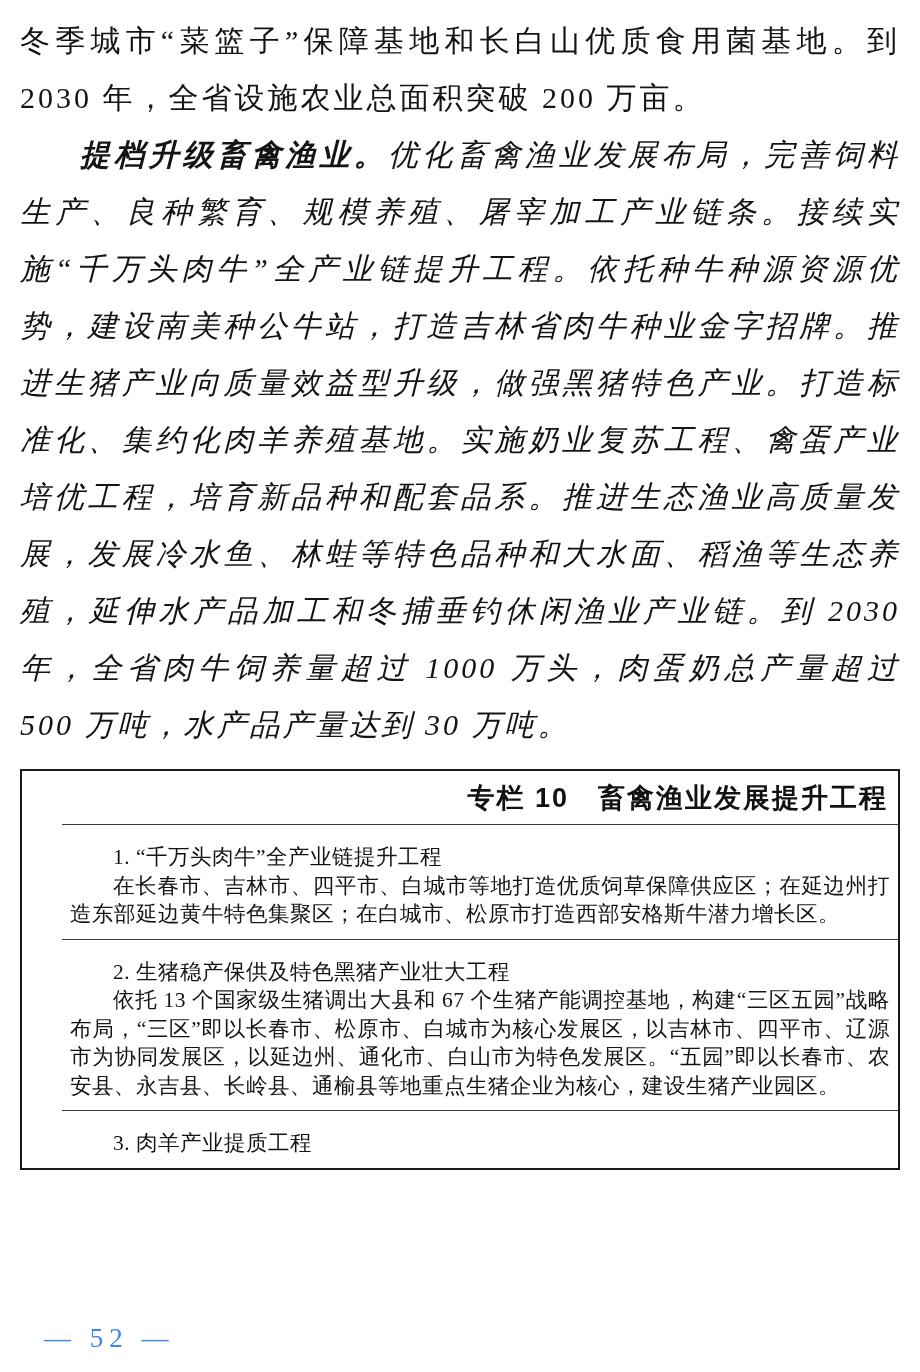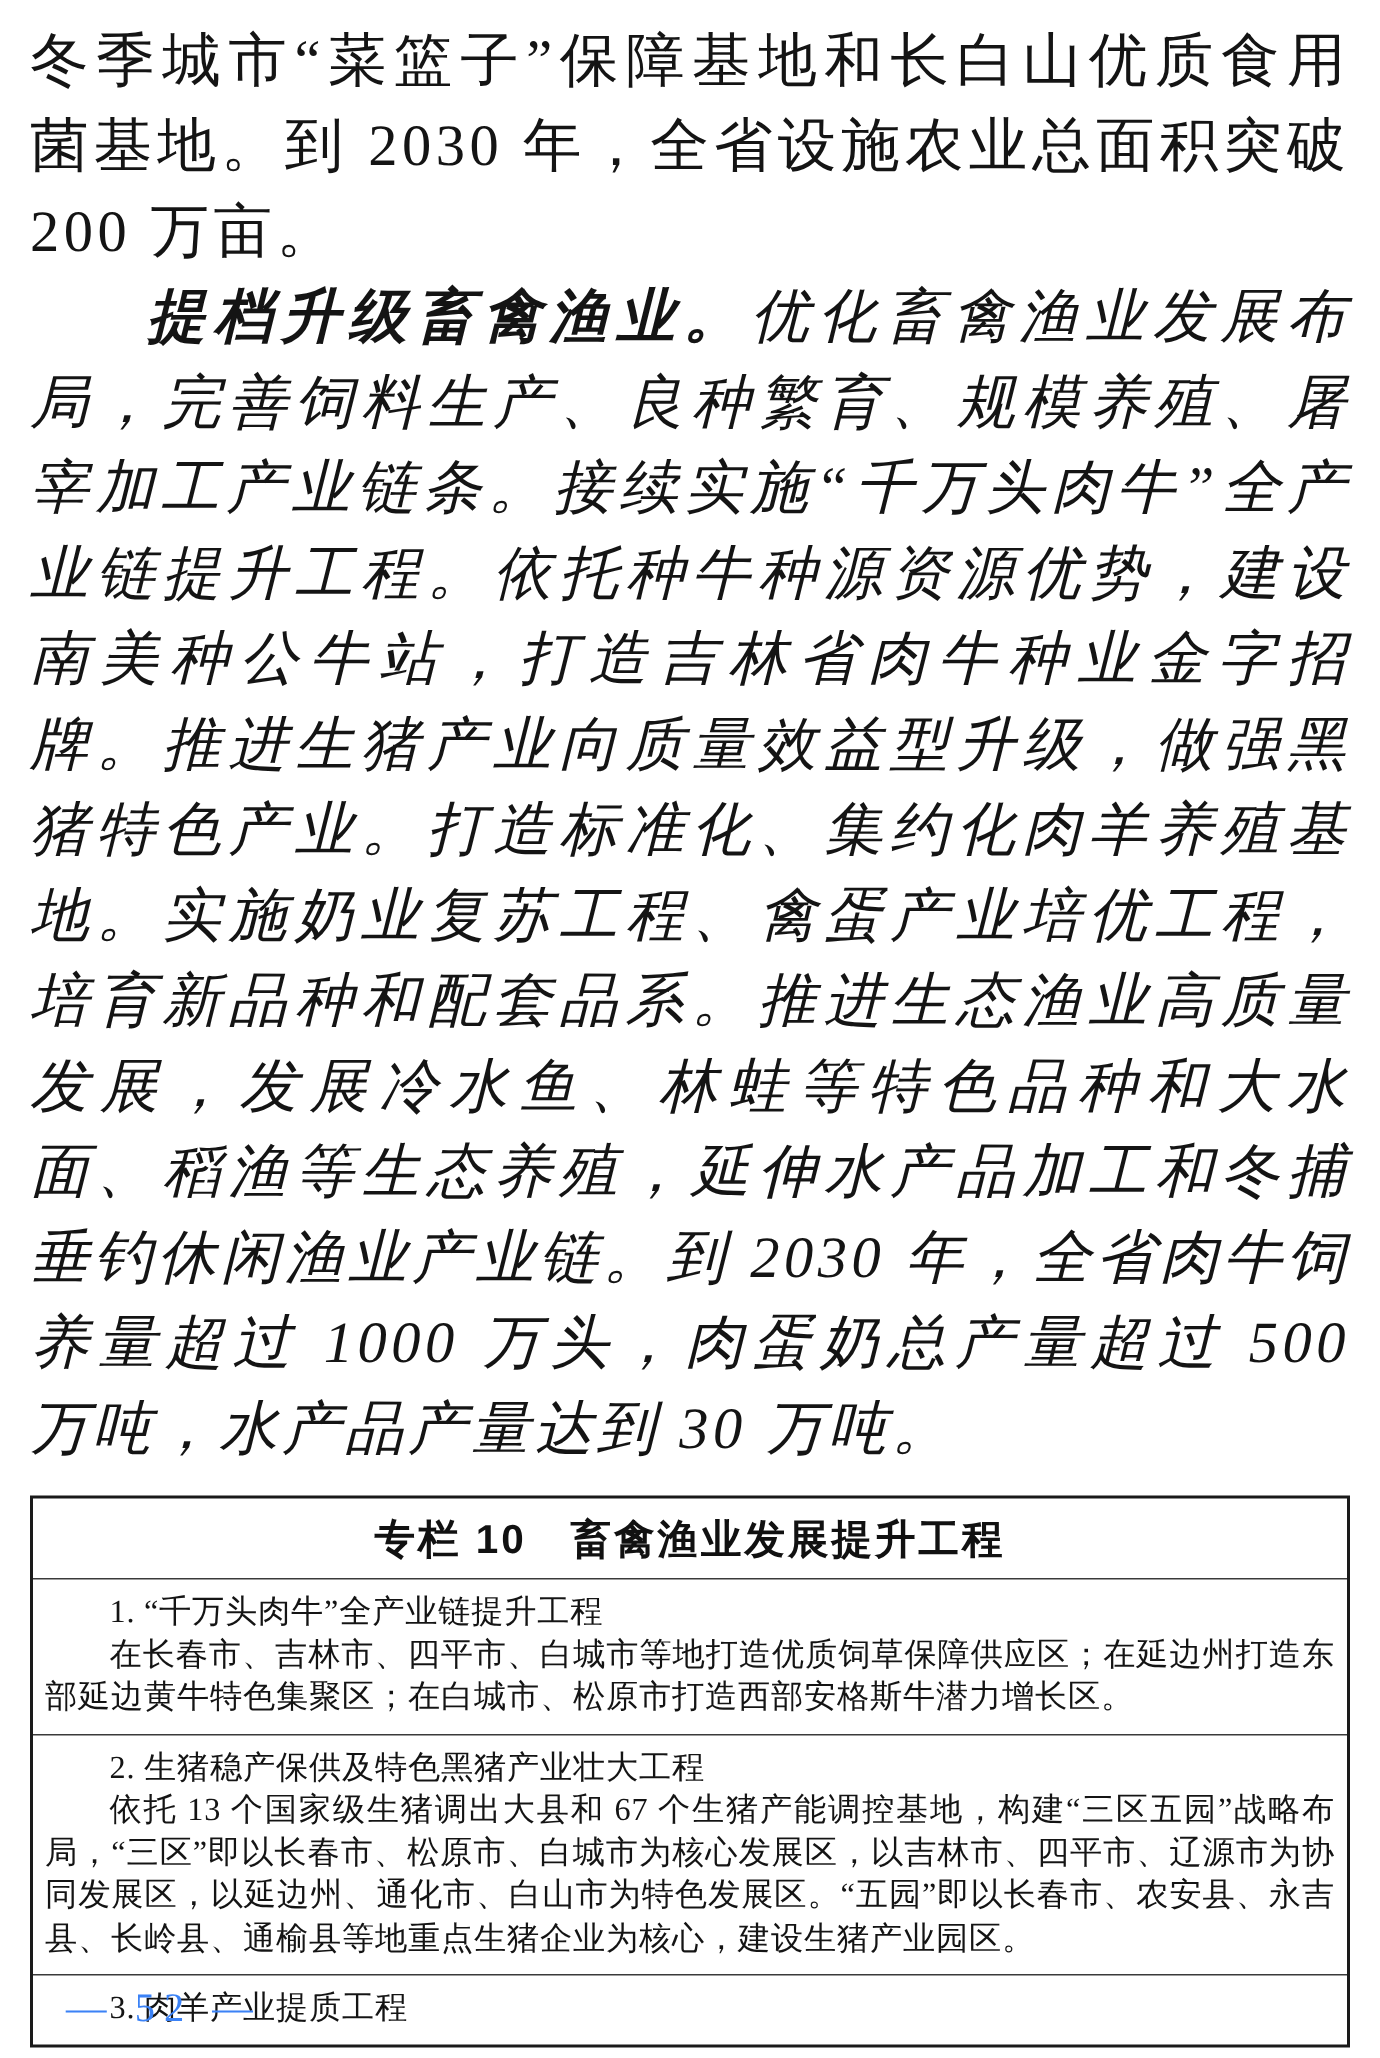--- a/index.html
+++ b/index.html
@@ -12,51 +12,52 @@
     width: 920px;
     height: 1372px;
     background: #ffffff;
     box-sizing: border-box;
     padding: 12px 20px 0 20px;
     color: #141414;
     font-family: "Liberation Serif", "DejaVu Serif", serif;
     overflow: hidden;
   }
   .body-para {
-    font-size: 39px;
+    font-size: 30px;
     line-height: 57px;
     text-align: justify;
     letter-spacing: 3px;
     margin: 0;
   }
   .body-para.indent {
     text-indent: 2em;
     font-style: italic;
   }
   .lead-bold {
     font-weight: bold;
   }
   .column-box {
     margin-top: 16px;
     border: 2px solid #1a1a1a;
   }
   .box-title-row {
     padding: 9px 10px 8px 10px;
-    text-align: center;
+    text-align: right;
   }
   .box-title {
     font-family: "Liberation Sans", "DejaVu Sans", sans-serif;
     font-weight: 700;
     font-size: 27px;
     letter-spacing: 2px;
     color: #111111;
   }
   .box-row {
     border-top: 1px solid #3a3a3a;
-    padding: 7px 8px 10px 8px;
+    padding: 18px 8px 10px 8px;
+    margin-left: 40px;
   }
   .box-item-heading,
   .box-item-body {
     font-size: 21.5px;
     line-height: 28.5px;
     text-align: justify;
     text-indent: 2em;
     letter-spacing: 0.5px;
     margin: 0;
     color: #141414;

